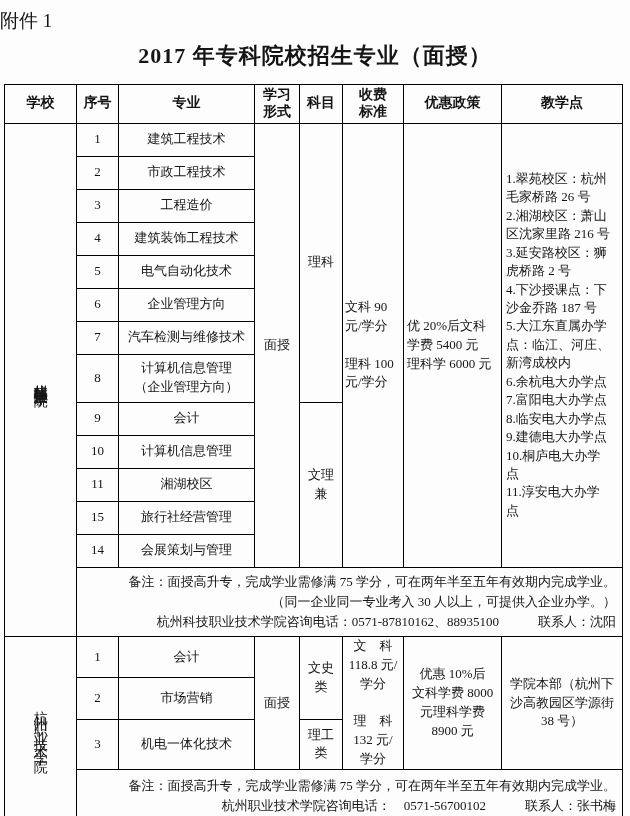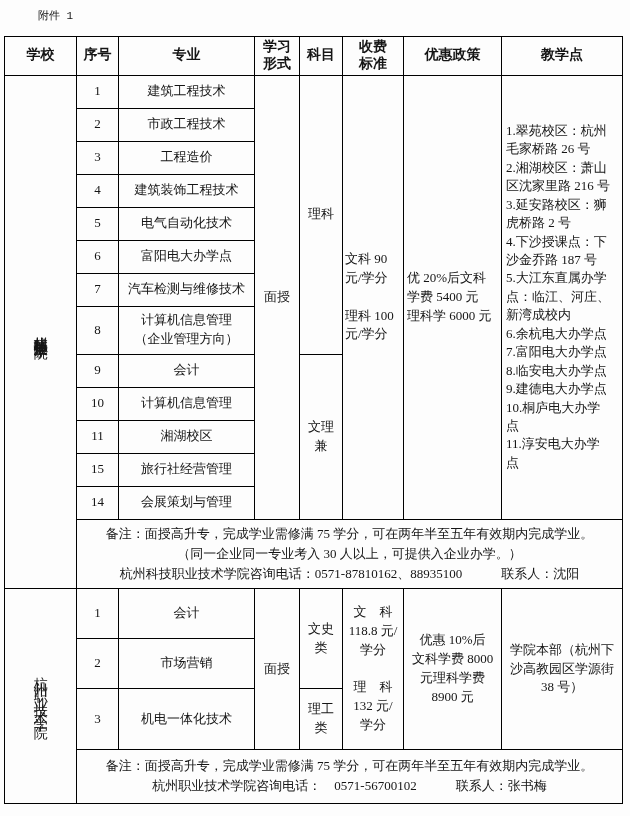--- a/index.html
+++ b/index.html
@@ -3,21 +3,21 @@
 <meta charset="utf-8">
 <style>
   * { margin:0; padding:0; box-sizing:border-box; }
   html,body { width:630px; height:816px; }
   body {
     background:#fdfdfd;
     color:#151515;
     font-family:"Liberation Serif","DejaVu Serif",serif;
   }
   .page { width:630px; height:816px; padding-top:8px; overflow:hidden; }
-  .attachment { margin-left:38px; font-size:11px;font-family:Liberation Mono, monospace; }
+  .attachment { font-size:19px; }
   .title {
     text-align:center;
     font-size:22px;
     font-weight:bold;
     margin-top:7px;
     letter-spacing:1px;
   }
   table {
     border-collapse:collapse;
     table-layout:fixed;
@@ -35,40 +35,41 @@
   }
   th { font-weight:bold; font-size:14px; white-space:pre-line; height:34px; line-height:1.2; }
   tr.r  { height:33px; }
   tr.r8 { height:48px; }
   tr.r2 { height:38px; }
   tr.r2c{ height:46px; }
   tr.remark-row-a { height:64px; }
   tr.remark-row-b { height:54px; }
   .pre { white-space:pre-line; }
   .ta-left { text-align:left; }
-  .remark { text-align:center; padding:4px 6px 4px 6px; line-height:1.55; }
+  .remark { text-align:right; padding:4px 6px 4px 6px; line-height:1.55; }
   .tp { padding:2px 4px; line-height:1.42; }
-  .fee { padding:14px 2px; }
+  .fee { padding:0 2px; }
   .disc { padding:2px 3px;margin-left:44px; }
   .vname {
     display:inline-block;
     writing-mode:vertical-rl;
     text-orientation:upright;
     font-size:14px;
     line-height:1.1;
     letter-spacing:1px;
   }
   .vname.spread { letter-spacing:7px; }
 </style>
 </head>
 <body>
 
 <div class="page">
 
   <div class="attachment">附件 1</div>
+  <div class="title">2017 年专科院校招生专业（面授）</div>
 
   <table>
     <colgroup>
       <col style="width:72px">
         <col style="width:42px">
         <col style="width:136px">
         <col style="width:45px">
       <col style="width:43px">
         <col style="width:61px">
         <col style="width:98px">
@@ -137,21 +138,21 @@
       <tr class="r">
         <td>4</td>
         <td class="pre">建筑装饰工程技术</td>
       </tr>
       <tr class="r">
         <td>5</td>
         <td class="pre">电气自动化技术</td>
       </tr>
       <tr class="r">
         <td>6</td>
-        <td class="pre">富阳电大办学点</td>
+        <td class="pre">企业管理方向</td>
       </tr>
       <tr class="r">
         <td>7</td>
         <td class="pre">汽车检测与维修技术</td>
       </tr>
       <tr class="r8">
         <td>8</td>
         <td class="pre">计算机信息管理
 （企业管理方向）</td>
       </tr>

